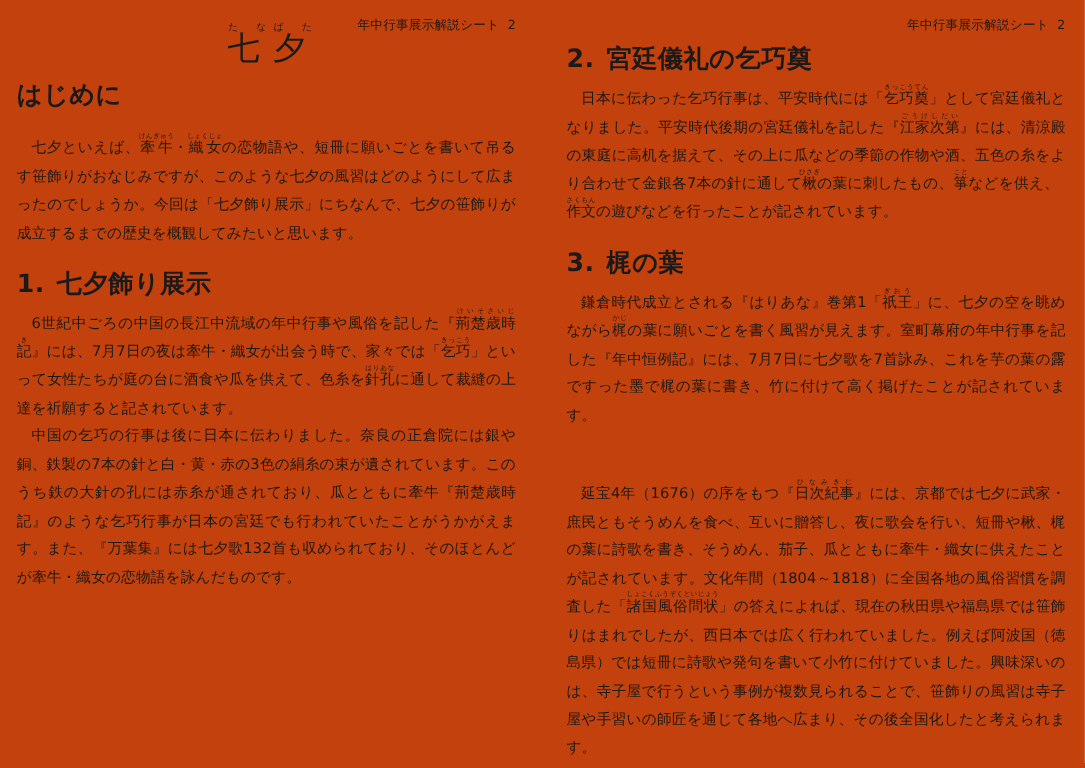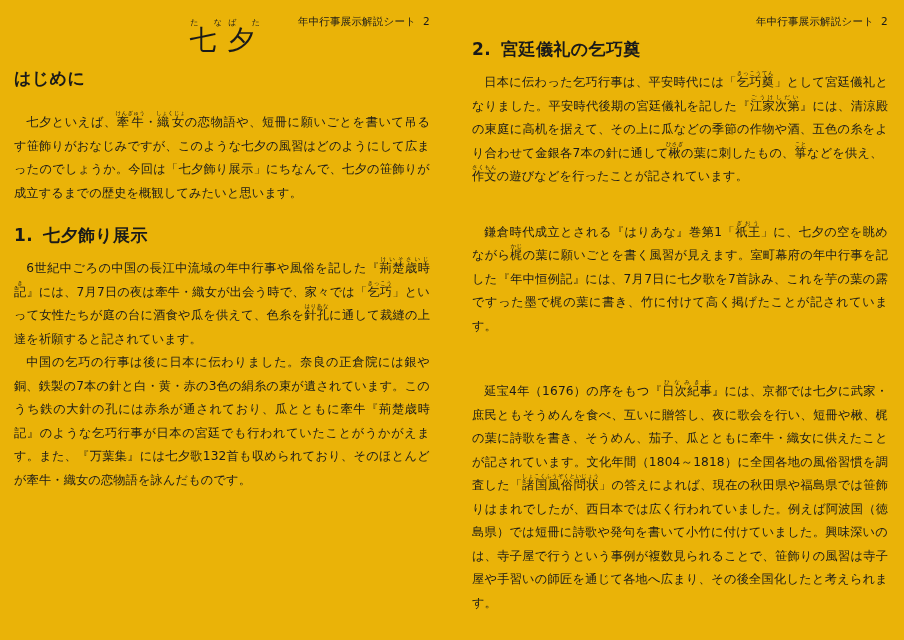--- a/index.html
+++ b/index.html
@@ -12,21 +12,21 @@
     height: 640px;
     overflow: hidden;
     font-family: "DejaVu Sans", "Liberation Sans", sans-serif;
     color: #1a1a1a;
     -webkit-font-smoothing: antialiased;
   }
   .page {
     position: relative;
     width: 904px;
     height: 640px;
-    background: #eab308;
+    background: #c2410c;
     box-sizing: border-box;
   }
   .columns {
     display: flex;
     width: 904px;
     height: 640px;
     box-sizing: border-box;
   }
   .col {
     width: 452px;
@@ -57,21 +57,21 @@
     padding-left: 11px;
     font-weight: 400;
     position: relative;
     top: -13px;
   }
   .doc-title ruby rt {
     font-size: 8px;
     letter-spacing: 5px;
   }
   h2.sec {
-    font-size: 17px;
+    font-size: 21px;
     line-height: 20px;
     font-weight: 700;
     margin: 0;
     letter-spacing: 0.4px;
   }
   h2.sec .num {
     margin-right: 10px;
   }
   p.body {
     font-size: 12.2px;
@@ -154,20 +154,21 @@
       <div class="gap-s"></div>
 
       <h2 class="sec"><span class="num">2.</span><span>宮廷儀礼の乞巧奠</span></h2>
 
       <div class="gap-sec"></div>
 
       <p class="body"><span>日本に伝わった乞巧行事は、平安時代には「</span><ruby><span>乞巧奠</span><rt>きっこうてん</rt></ruby><span>」として宮廷儀礼となりました。平安時代後期の宮廷儀礼を記した『</span><ruby><span>江家次第</span><rt>ごうけしだい</rt></ruby><span>』には、清涼殿の東庭に高机を据えて、その上に瓜などの季節の作物や酒、五色の糸をより合わせて金銀各7本の針に通して</span><ruby><span>楸</span><rt>ひさぎ</rt></ruby><span>の葉に刺したもの、</span><ruby><span>箏</span><rt>こと</rt></ruby><span>などを供え、</span><ruby><span>作文</span><rt>さくもん</rt></ruby><span>の遊びなどを行ったことが記されています。</span></p>
 
       <div class="gap-l"></div>
 
+      <h2 class="sec"><span class="num">3.</span><span>梶の葉</span></h2>
 
       <div class="gap-sec"></div>
 
       <p class="body"><span>鎌倉時代成立とされる『はりあな』巻第1「</span><ruby><span>祇王</span><rt>ぎおう</rt></ruby><span>」に、七夕の空を眺めながら</span><ruby><span>梶</span><rt>かじ</rt></ruby><span>の葉に願いごとを書く風習が見えます。室町幕府の年中行事を記した『年中恒例記』には、7月7日に七夕歌を7首詠み、これを芋の葉の露ですった墨で梶の葉に書き、竹に付けて高く掲げたことが記されています。</span></p>
 
       <div class="gap-xl"></div>
 
 
       <div class="gap-sec"></div>
 

